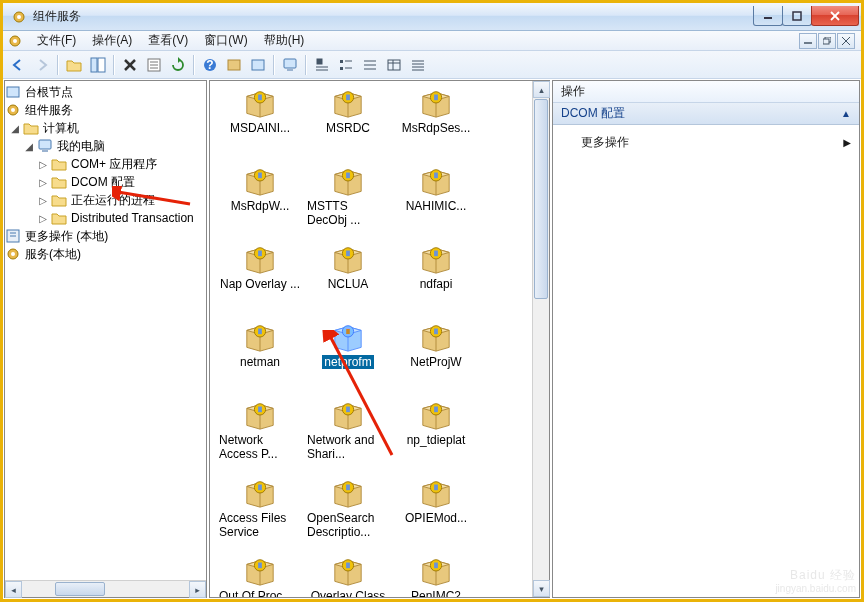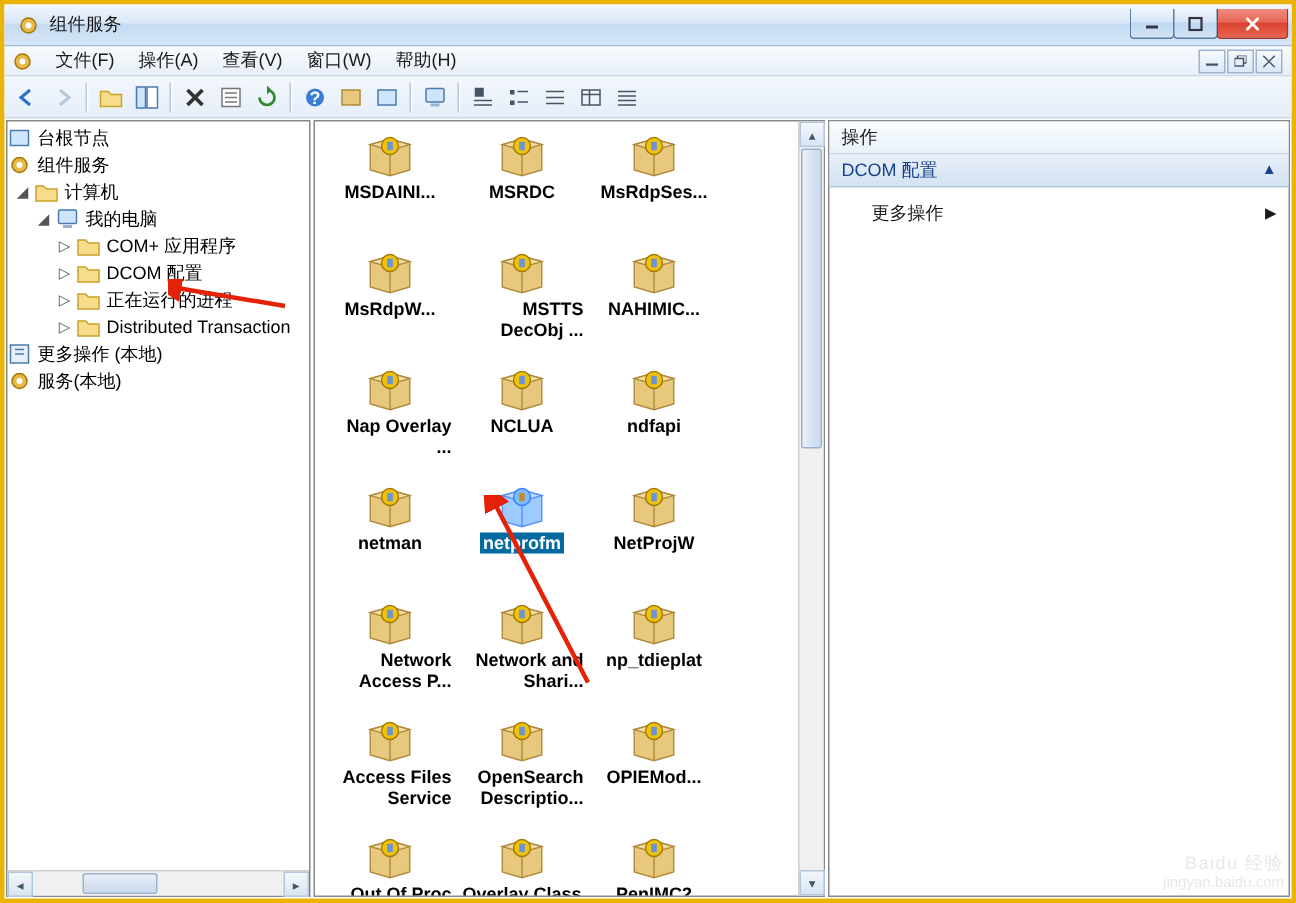--- a/index.html
+++ b/index.html
@@ -45,21 +45,21 @@
 .tree-label { color:#000; }
 .hscroll { height:17px; background:#f0f0f0; border-top:1px solid #d0d0d0; position:relative;}
 .hscroll-thumb{position:absolute;left:50px;top:1px;height:14px;width:50px;background:linear-gradient(to bottom,#e8eff8,#c9d8ec);border:1px solid #9ab2ce;border-radius:2px;}
 .hscroll-btn{position:absolute;top:0;width:17px;height:17px;background:linear-gradient(to bottom,#f4f7fb,#d9e4f2);border:1px solid #b4c6db;display:flex;align-items:center;justify-content:center;font-size:9px;color:#456;}
 .hscroll-btn.l{left:0;} .hscroll-btn.r{right:0;}
 
 
 .grid-wrap{flex:1; display:flex; min-height:0;}
 .grid { flex:1; overflow:hidden; padding:6px 0 0 8px; }
 .grid-items{display:grid; grid-template-columns:repeat(3,84px); grid-auto-rows:76px; gap:2px 4px;}
-.grid-item{display:flex;flex-direction:column;align-items:center;justify-content:flex-start;text-align:right;font-weight:bold;}
+.grid-item{display:flex;flex-direction:column;align-items:center;justify-content:flex-start;text-align:left;}
 .grid-item .ico{width:36px;height:32px;margin-bottom:2px;}
 .grid-item .lbl{line-height:14px;max-width:82px;word-wrap:break-word;}
 .grid-item.selected .lbl{background:#0369a1;color:#fff;padding:0 2px;}
 .grid-item.selected .ico{filter:hue-rotate(180deg) saturate(1.5);}
 .vscroll{width:17px;background:#f0f0f0;border-left:1px solid #d0d0d0;position:relative;}
 .vscroll-thumb{position:absolute;left:1px;top:18px;width:14px;height:200px;background:linear-gradient(to right,#e8eff8,#c9d8ec);border:1px solid #9ab2ce;border-radius:2px;}
 .vscroll-btn{position:absolute;left:0;width:17px;height:17px;background:linear-gradient(to bottom,#f4f7fb,#d9e4f2);border:1px solid #b4c6db;display:flex;align-items:center;justify-content:center;font-size:9px;color:#456;}
 .vscroll-btn.t{top:0;} .vscroll-btn.b{bottom:0;}
 
 

